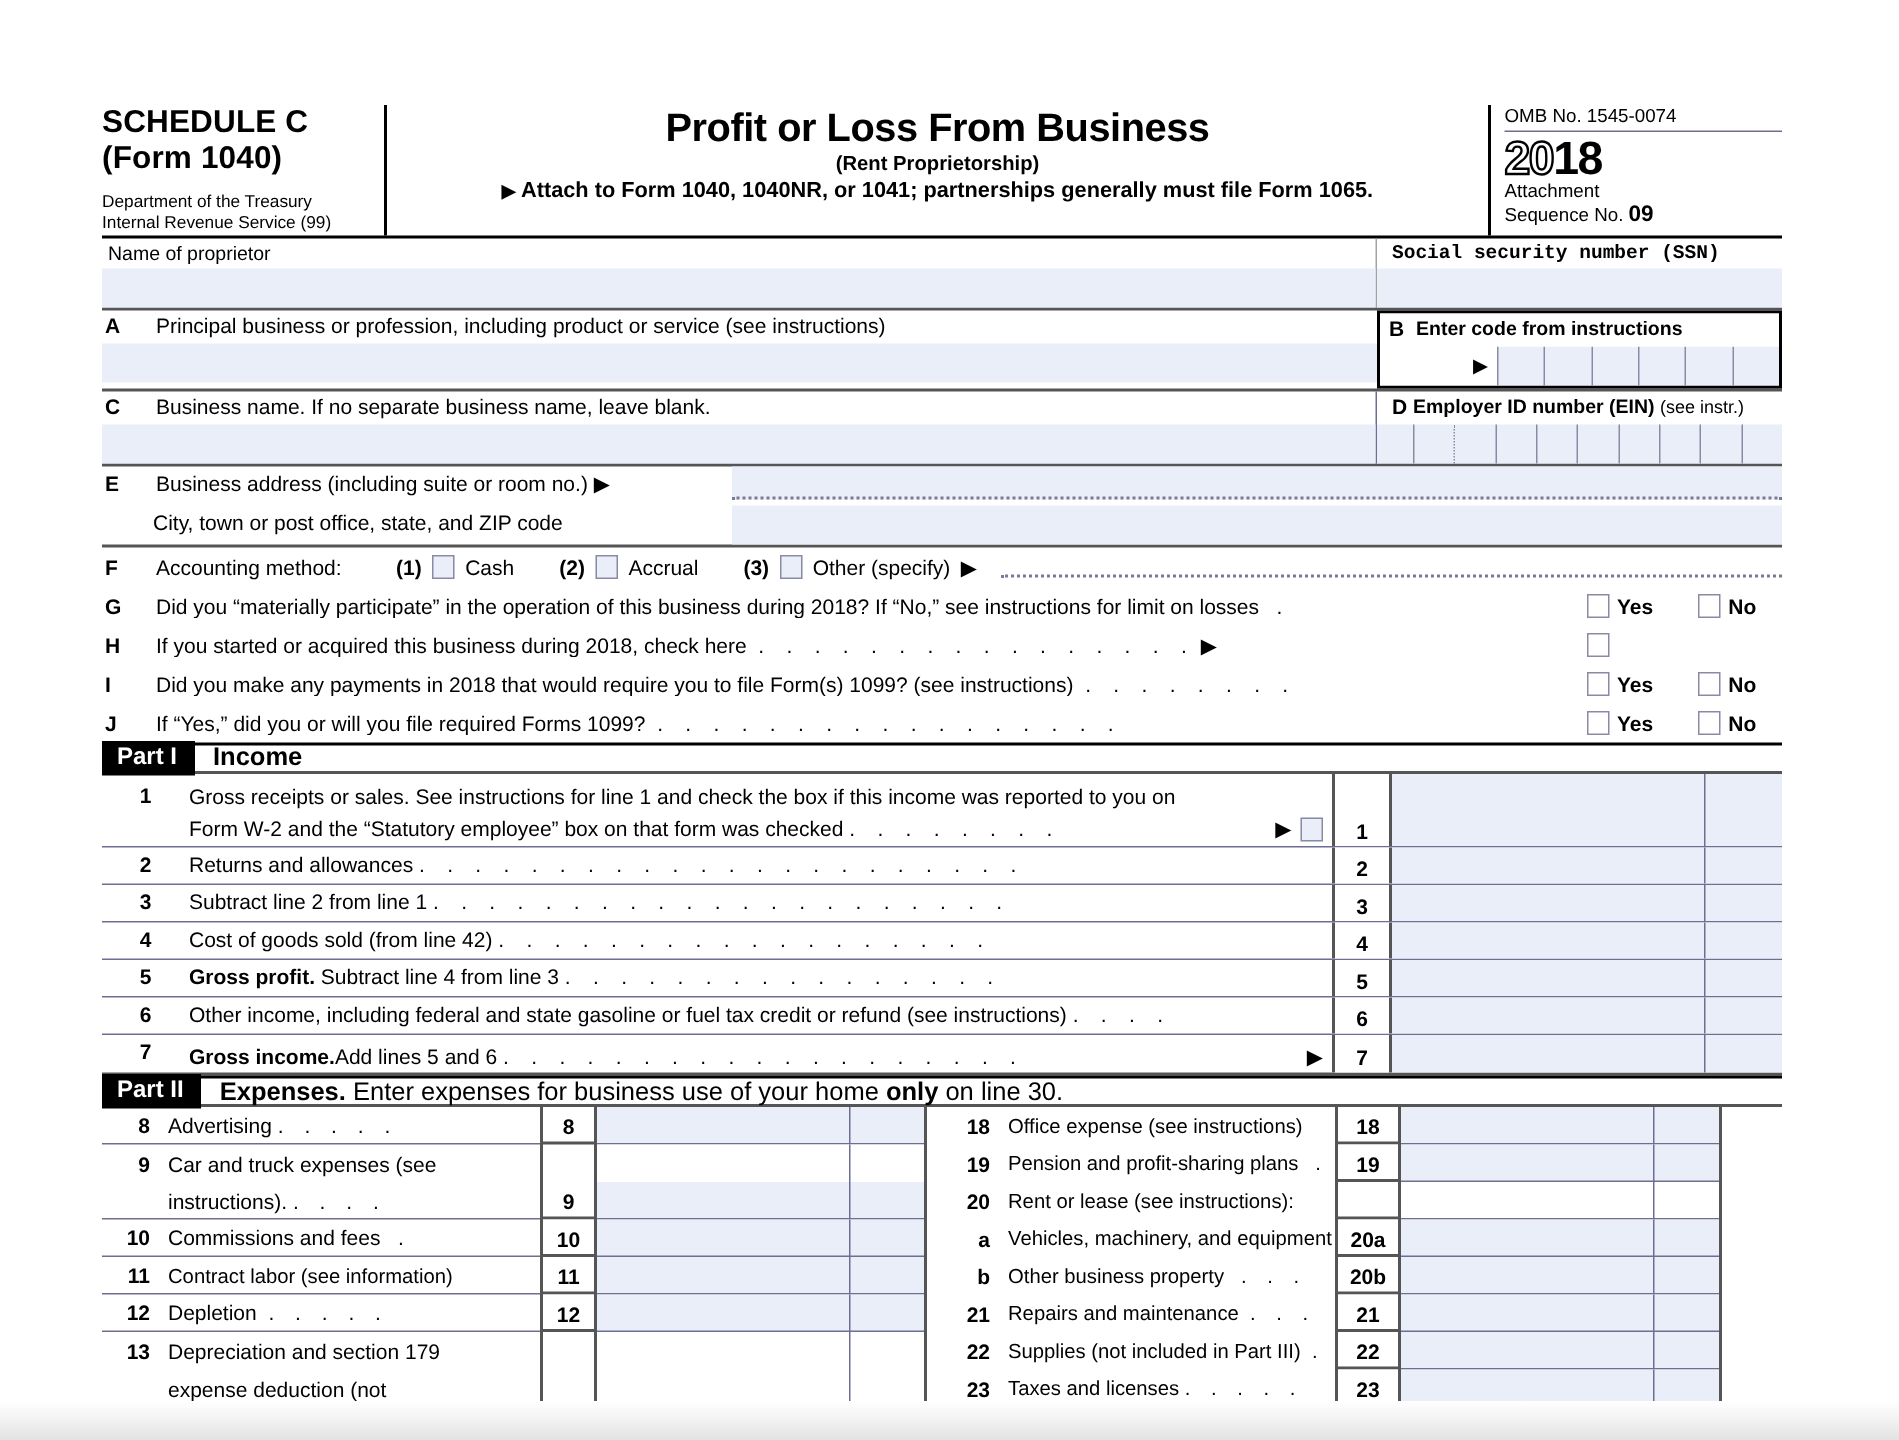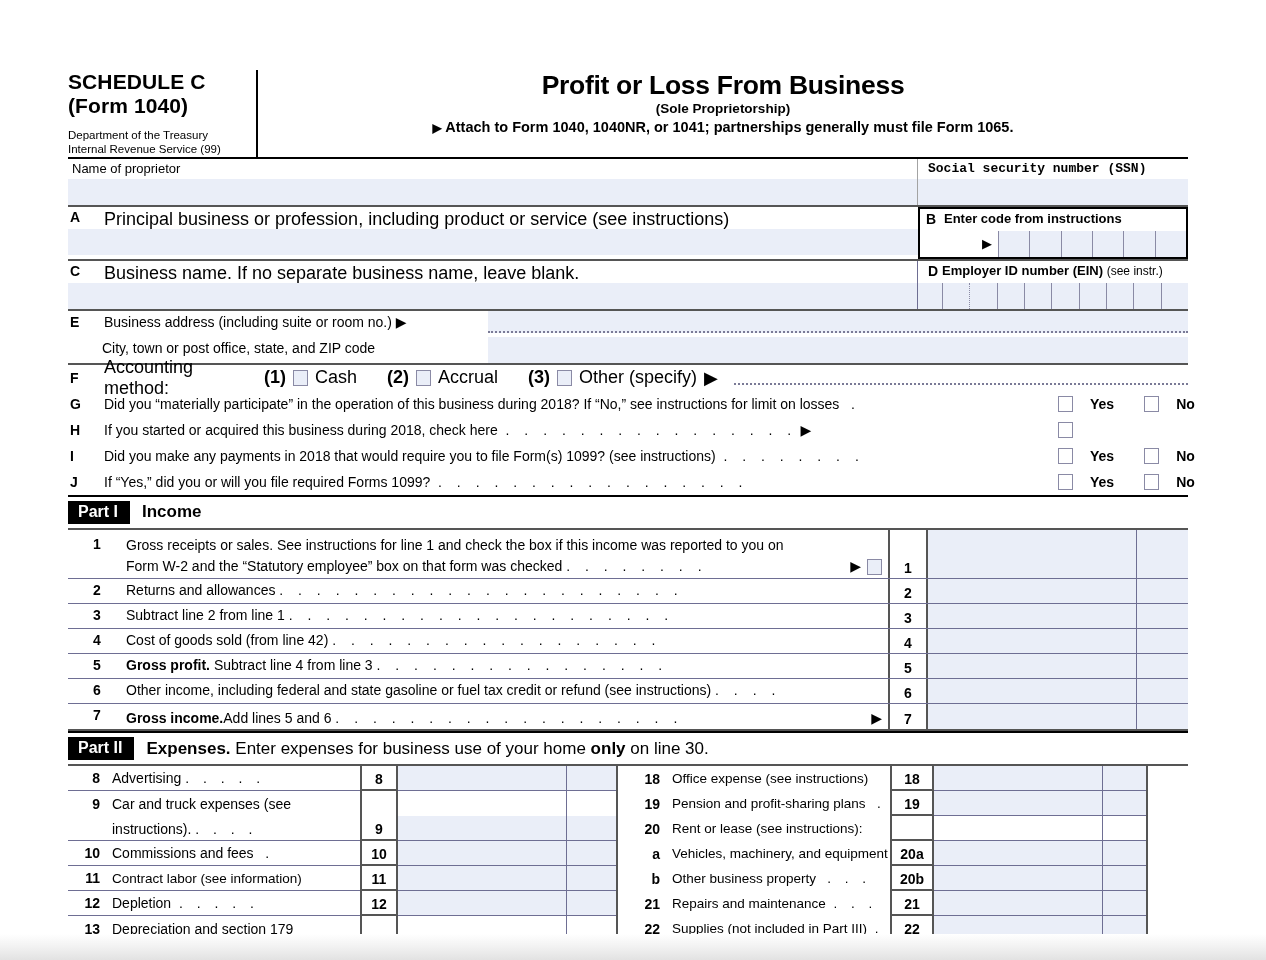--- a/index.html
+++ b/index.html
@@ -39,21 +39,21 @@
   .yr { font-size:31px; font-weight:bold; line-height:1.0; letter-spacing:-1px;
         padding-top:2px; }
   .yr .hollow { color:#fff; -webkit-text-stroke:1.6px #000; }
   .att1 { font-size:12.5px; margin-top:-1px; }
   .att2 { font-size:12.5px; }
   .att2 b { font-size:15px; }
 
   
   .r { display:flex; position:relative; }
   .ltr { width:36px; font-size:14px; font-weight:bold; flex:none; padding-left:2px; }
-  .bodytxt { font-size:18px; }
+  .bodytxt { font-size:14px; }
 
   
   .nameRow { display:flex; border-top:1px solid #6e6e93; }
   .nameL { flex:1; border-right:1px solid #a3a3a3; }
   .nameR { width:270px; }
   .lblline { font-size:13px; padding:2px 0 0 4px; height:20px; }
   .inputline { height:26px; }
 
   
   .abRow { display:flex; border-top:2.5px solid #555; }
@@ -87,26 +87,26 @@
   .fRow { display:flex; align-items:center; border-top:2.5px solid #555; height:28px; }
   .cb { display:inline-block; width:15px; height:16px; border:1.2px solid #8a8aa5;
         background:#eaeef8; vertical-align:-3px; }
   .cbw { display:inline-block; width:15px; height:16px; border:1.2px solid #8a8aa5;
         background:#fff; vertical-align:-3px; }
 
   
   .gRow { display:flex; align-items:center; height:26px; }
   .gtxt { flex:1; font-size:14px; white-space:nowrap; overflow:hidden; }
   .ynwrap { width:130px; display:flex; justify-content:flex-start; gap:8px; flex:none; }
-  .yn { display:flex; align-items:center; gap:17px; font-size:14px; font-weight:bold; }
+  .yn { display:flex; align-items:center; gap:5px; font-size:14px; font-weight:bold; }
   .dotleader { letter-spacing:5.5px; font-weight:normal; }
 
   
   .partbar { display:flex; align-items:center; border-top:2.5px solid #000;
-             border-bottom:2.5px solid #555; height:35px; }
+             border-bottom:2.5px solid #555; height:21px; }
   .parttag { background:#000; color:#fff; font-weight:bold; font-size:16px;
              padding:2px 12px 3px 10px; margin-right:12px; line-height:1.15;}
   .parttitle { font-size:17px; font-weight:bold; }
   .parttitle span.norm { font-weight:normal; }
 
   
   .pl { display:flex; border-bottom:1.6px solid #6e6e93; }
   .pl:last-child { border-bottom:none; }
   .pl-num { width:58px; text-align:center; font-size:14px; font-weight:bold; flex:none;
             padding-top:3px; }
@@ -158,27 +158,33 @@
         <div>(Form 1040)</div>
       </div>
       <div class="dept">
         <div>Department of the Treasury</div>
         <div>Internal Revenue Service (99)</div>
       </div>
     </div>
 
     <div class="hdr-mid">
       <div class="ttl">Profit or Loss From Business</div>
-      <div class="subttl">(Sole Proprietorship)</div>
+      <div class="subttl">(Rent Proprietorship)</div>
       <div class="attach">
         <span class="tri">▶</span>
         <span>Attach to Form 1040, 1040NR, or 1041; partnerships generally must file Form 1065.</span>
       </div>
     </div>
 
+    <div class="hdr-right">
+      <div class="omb">OMB No. 1545-0074</div>
+      <div class="yr"><span class="hollow">20</span><span>18</span></div>
+      <div class="att1">Attachment</div>
+      <div class="att2"><span>Sequence No. </span><b>09</b></div>
+    </div>
   </div>
 
   <div class="nameRow" style="border-top:2.5px solid #000;">
     <div class="nameL">
       <div class="lblline">Name of proprietor</div>
       <div class="inputline fld"></div>
     </div>
     <div class="nameR">
       <div class="lblline" style="font-weight:bold;padding-left:10px;font-family:Liberation Mono, monospace;">Social security number (SSN)</div>
       <div class="inputline fld"></div>

